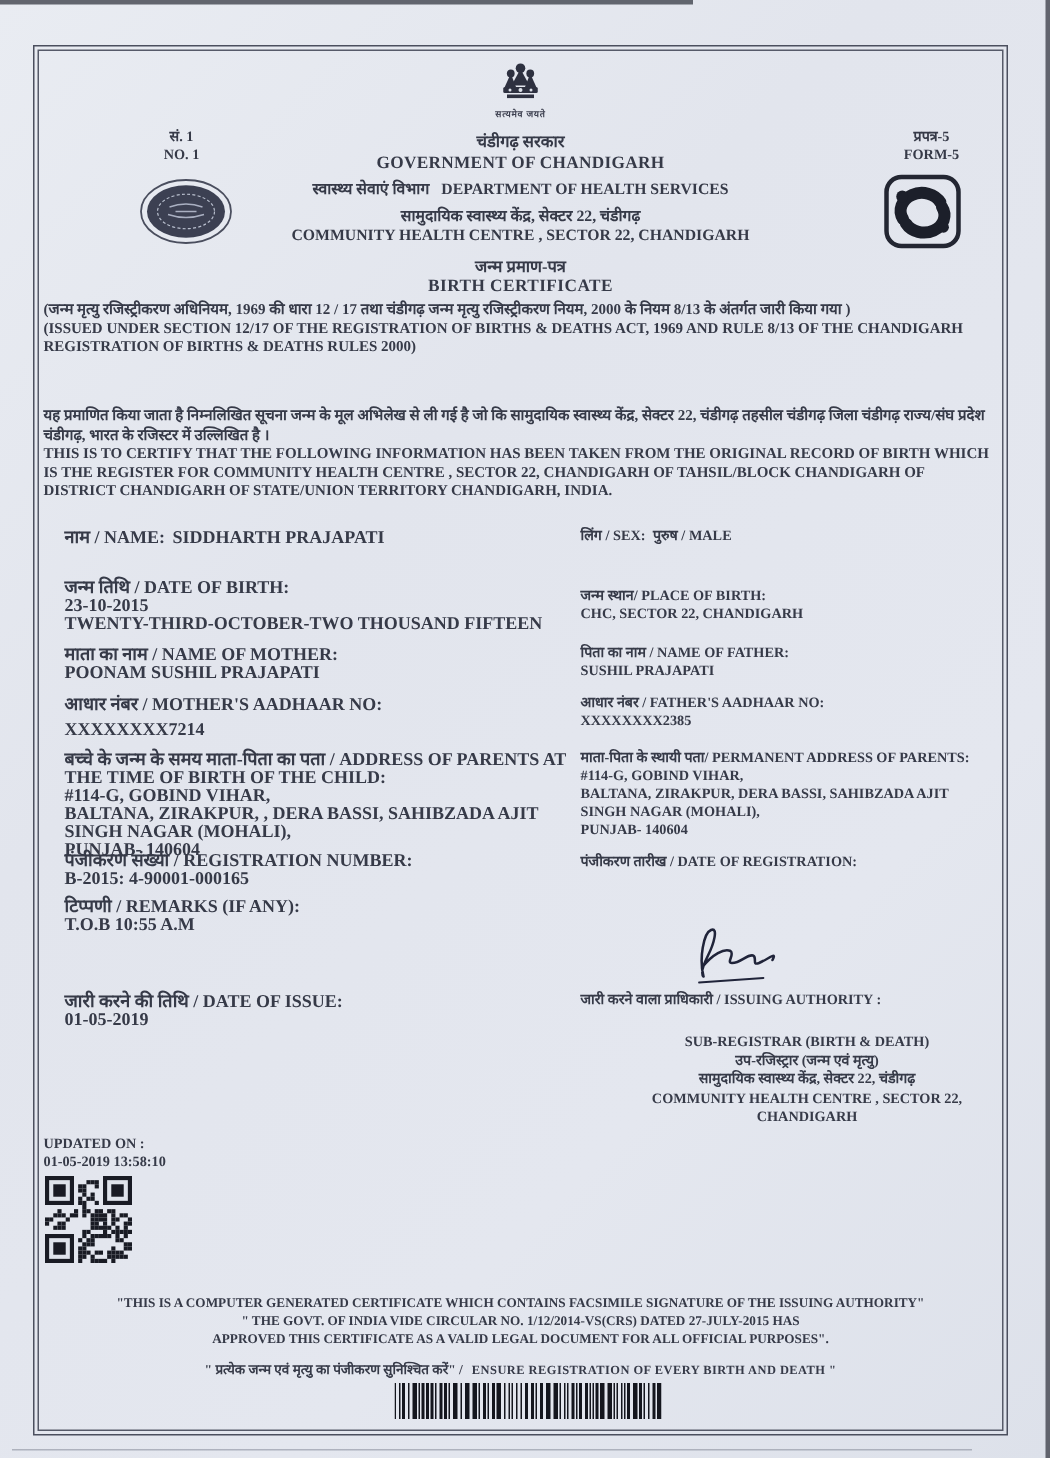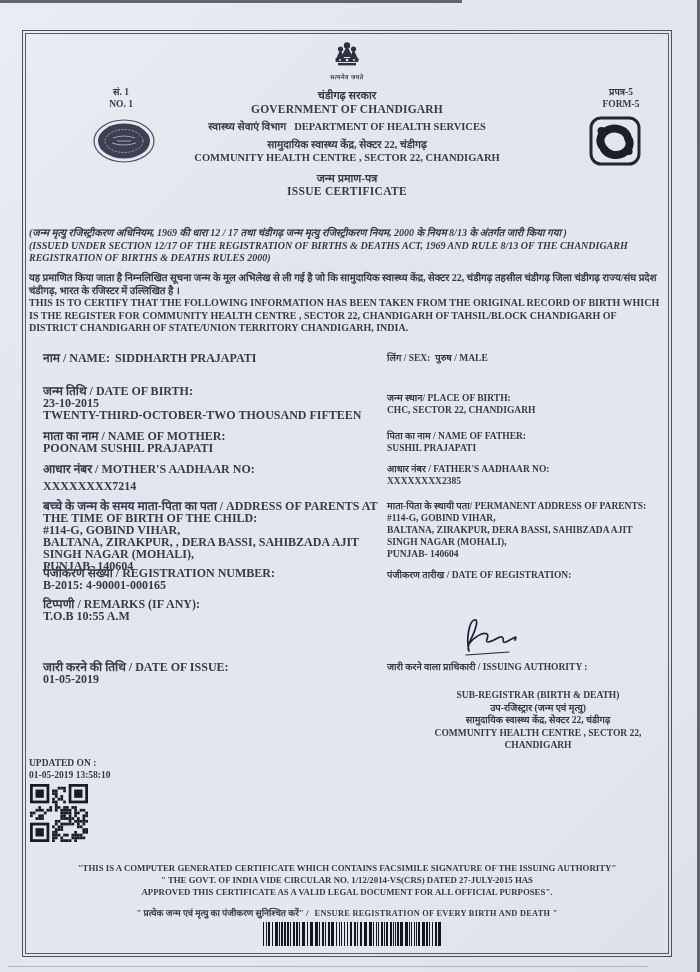--- a/index.html
+++ b/index.html
@@ -29,21 +29,21 @@
   .seal{position:absolute;left:68px;top:84px;}
   .crs{position:absolute;left:565px;top:82px;}
   .emblem{display:block;margin:0 auto;}
 
   .title{position:absolute;left:0;right:0;top:141px;text-align:center;line-height:13px;}
   .title .hi{font-size:11px;}
   .title .en{font-size:11.5px;letter-spacing:.3px;}
 
   .para{position:absolute;left:6px;width:636px;font-size:10px;line-height:12.5px;text-align:left;}
   .para .hi{font-size:10px;}
-  .act{top:196px;font-style:italic;}
+  .act{top:170px;}
   .certify{top:241px;}
 
   .col-l{position:absolute;left:20px;width:352px;font-size:12px;line-height:12px;}
   .col-r{position:absolute;left:364px;width:286px;font-size:9.5px;line-height:12px;}
   .val-ml{margin-left:5px;}
   .gap4{margin-top:5px;}
   .addr-r{width:262px;}
 
   .auth-block{margin-top:16px;text-align:center;margin-left:16px;line-height:12.5px;}
 
@@ -113,21 +113,21 @@
       <svg class="crs" width="54" height="56" viewBox="0 0 54 56">
         <rect x="3" y="5" width="48" height="46" rx="10" fill="none" stroke="#232632" stroke-width="3"></rect>
         <path d="M14 33 A 13 11 0 0 1 39 22" fill="none" stroke="#1c1f2a" stroke-width="8" stroke-linecap="round"></path>
         <path d="M40 25 A 13 11 0 0 1 16 36" fill="none" stroke="#1c1f2a" stroke-width="8" stroke-linecap="round"></path>
         <circle cx="13.5" cy="18" r="4" fill="#1c1f2a"></circle>
         <circle cx="41" cy="38.5" r="3.6" fill="#1c1f2a"></circle>
       </svg>
 
       <div class="title">
         <div class="hi">जन्म प्रमाण-पत्र</div>
-        <div class="en">ISSUE CERTIFICATE</div>
+        <div class="en">BIRTH CERTIFICATE</div>
       </div>
 
       <div class="para act">
         <span class="hi">(जन्म मृत्यु रजिस्ट्रीकरण अधिनियम, 1969 की धारा 12 / 17 तथा चंडीगढ़ जन्म मृत्यु रजिस्ट्रीकरण नियम, 2000 के नियम 8/13 के अंतर्गत जारी किया गया )</span><br>
         <span>(ISSUED UNDER SECTION 12/17 OF THE REGISTRATION OF BIRTHS &amp; DEATHS ACT, 1969 AND RULE 8/13 OF THE CHANDIGARH REGISTRATION OF BIRTHS &amp; DEATHS RULES 2000)</span>
       </div>
 
       <div class="para certify">
         <span class="hi">यह प्रमाणित किया जाता है निम्नलिखित सूचना जन्म के मूल अभिलेख से ली गई है जो कि सामुदायिक स्वास्थ्य केंद्र, सेक्टर 22, चंडीगढ़ तहसील चंडीगढ़ जिला चंडीगढ़ राज्य/संघ प्रदेश चंडीगढ़, भारत के रजिस्टर में उल्लिखित है ।</span><br>
         <span>THIS IS TO CERTIFY THAT THE FOLLOWING INFORMATION HAS BEEN TAKEN FROM THE ORIGINAL RECORD OF BIRTH WHICH IS THE REGISTER FOR COMMUNITY HEALTH CENTRE , SECTOR 22, CHANDIGARH OF TAHSIL/BLOCK CHANDIGARH OF DISTRICT CHANDIGARH OF STATE/UNION TERRITORY CHANDIGARH, INDIA.</span>

